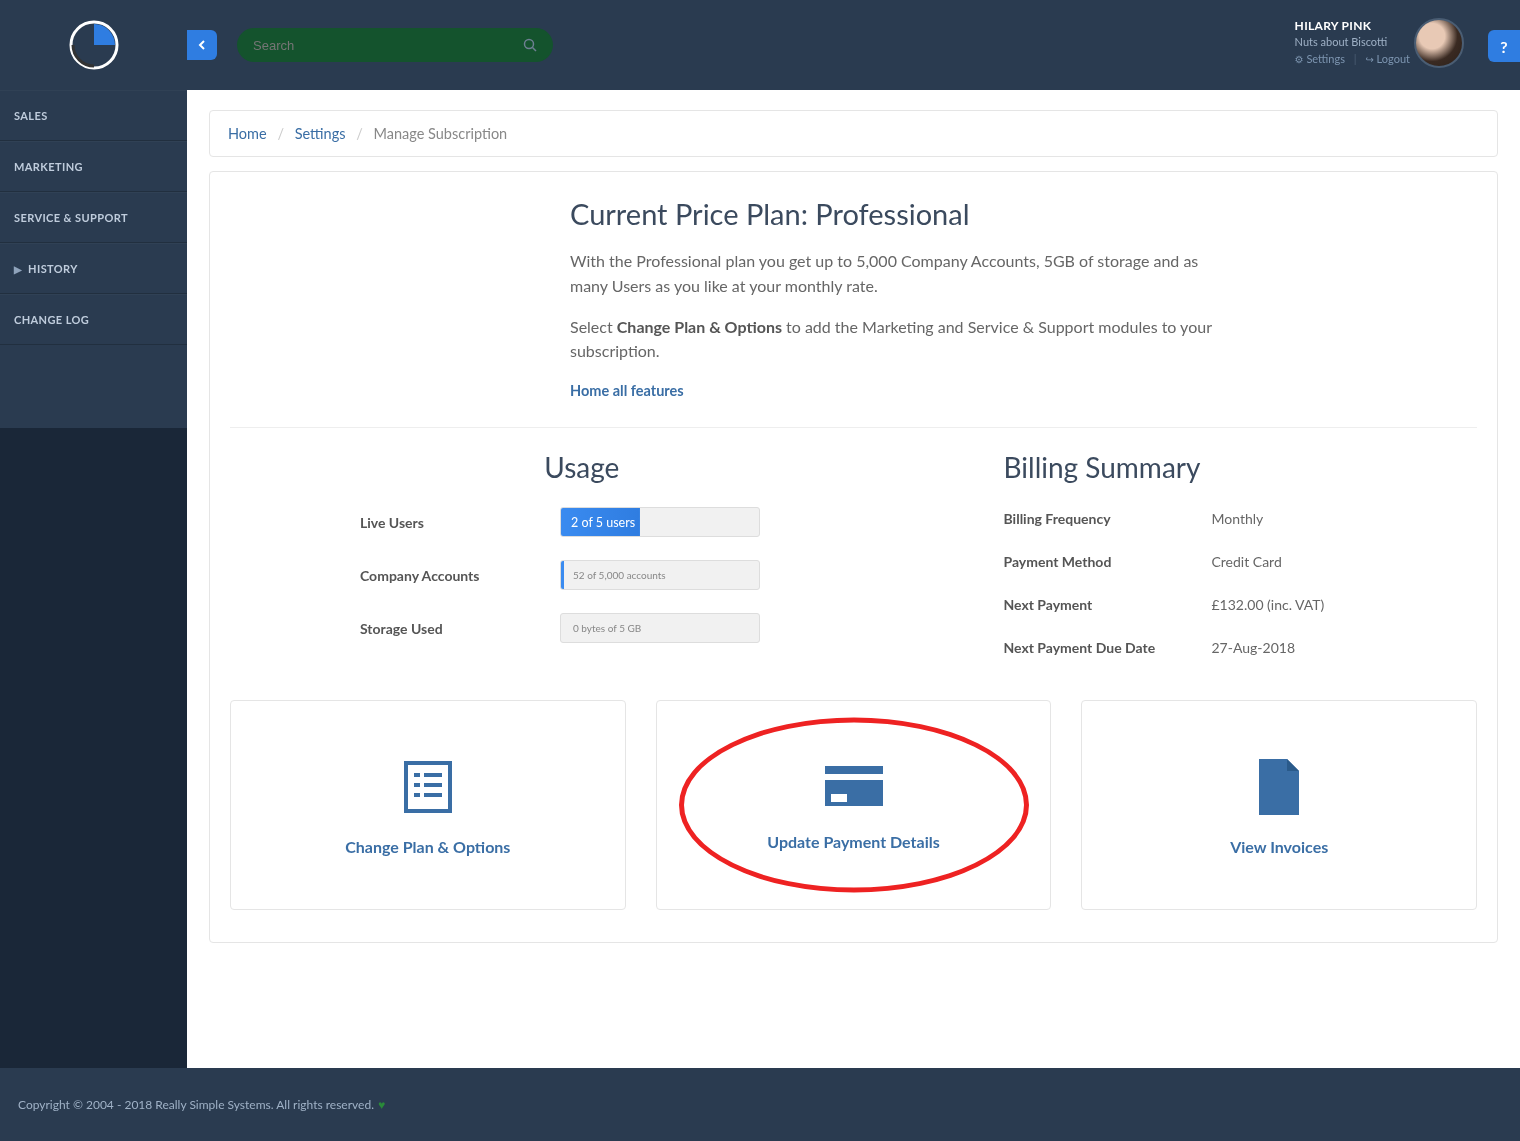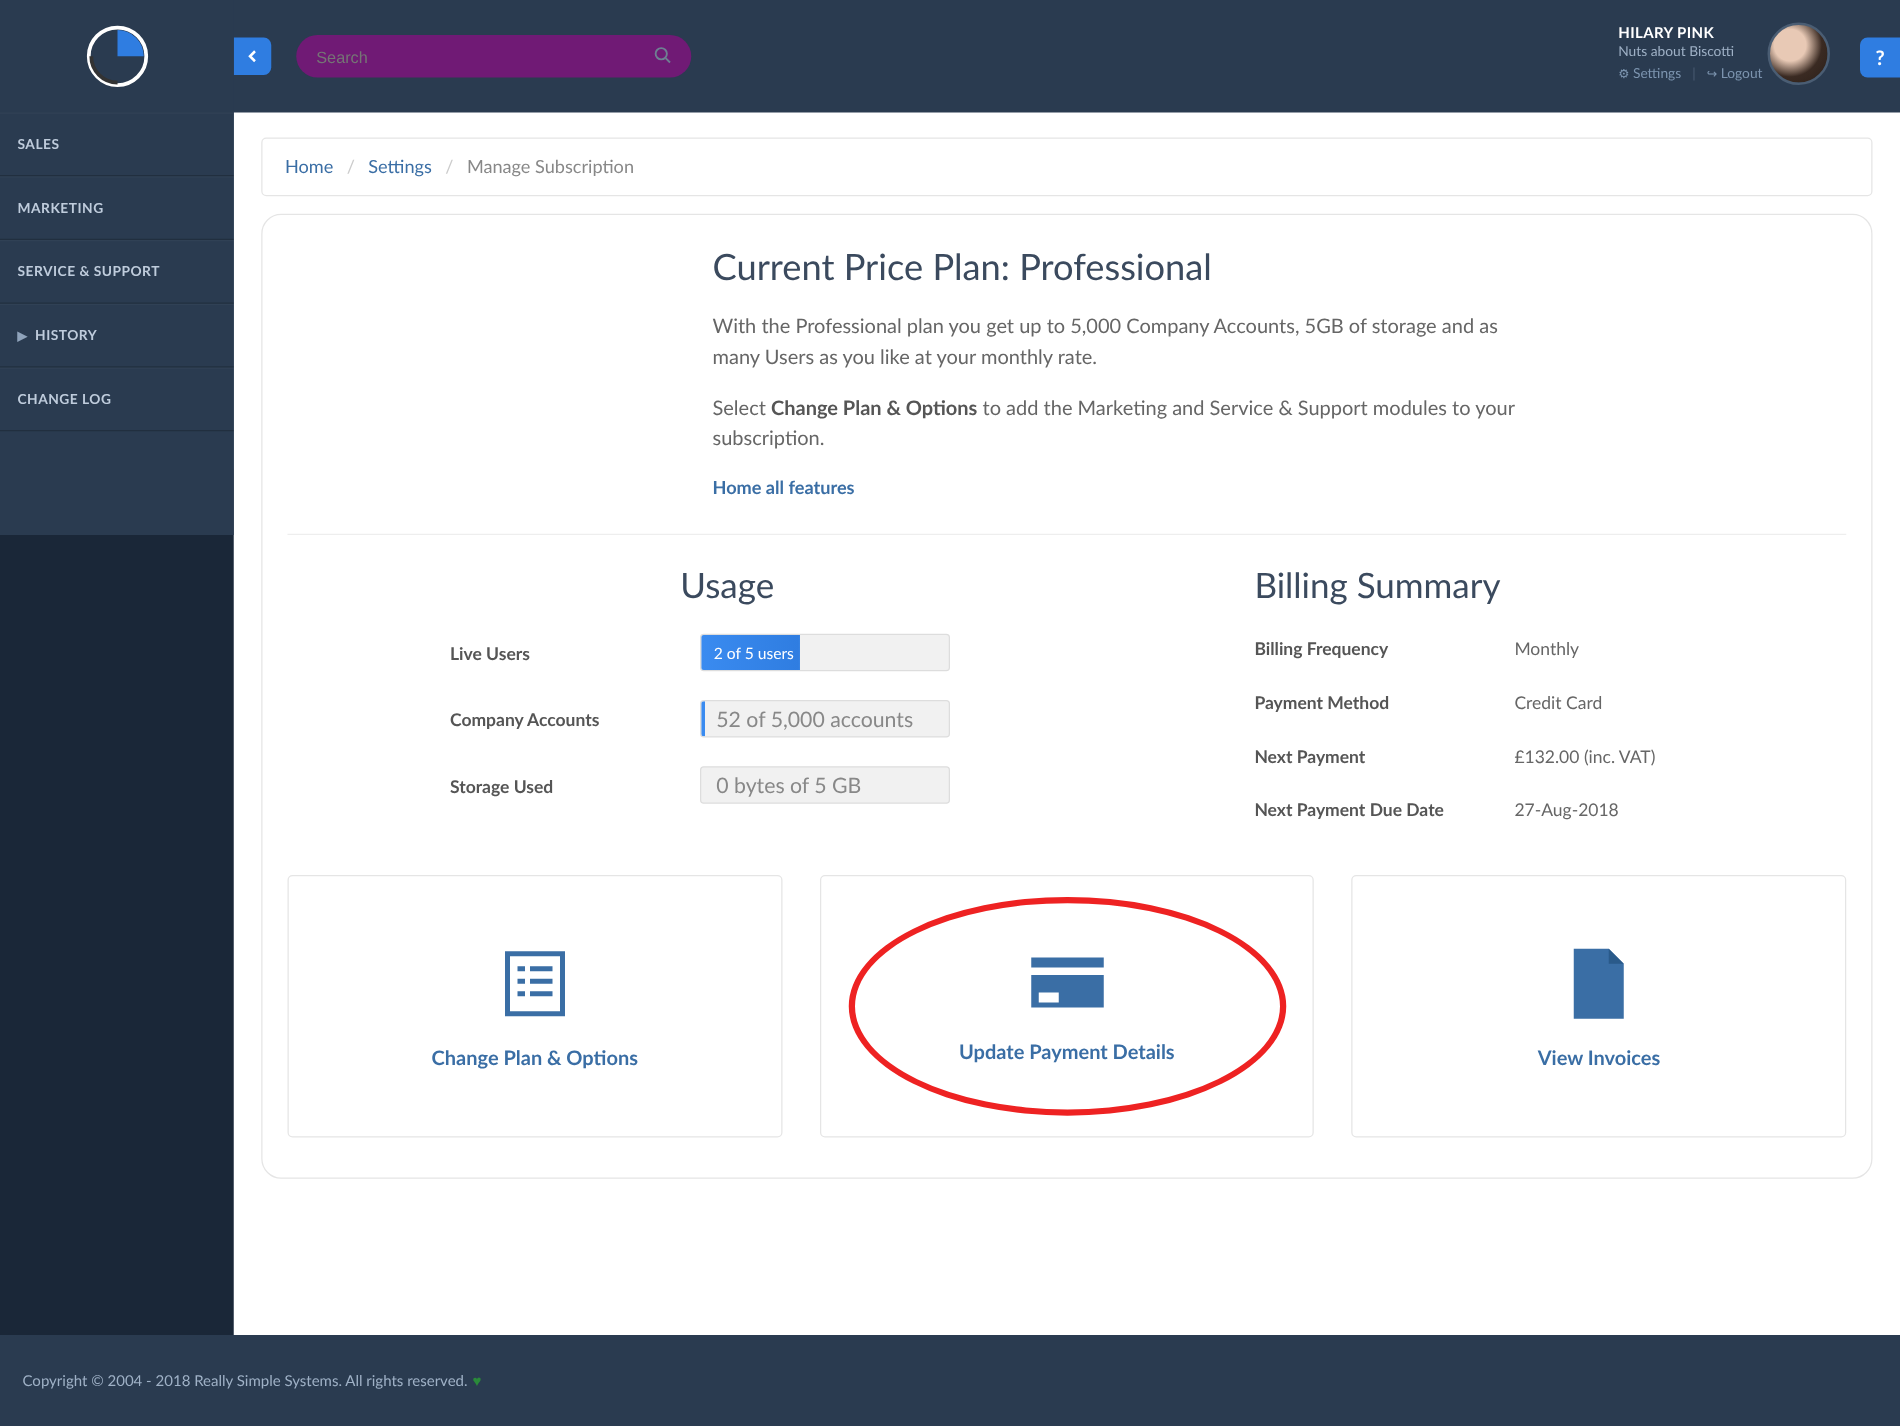--- a/index.html
+++ b/index.html
@@ -8,57 +8,57 @@
 
 .sidebar { position: absolute; left: 0; top: 0; width: 187px; height: 428px; background: #2a3b50; z-index: 10; }
 .sidebar-dark { position: absolute; left: 0; top: 375px; width: 187px; bottom: 0; background: #1a2738; }
 .logo-wrap { height: 90px; display: flex; align-items: center; justify-content: center; }
 .nav-item { display: block; padding: 18px 14px; color: #bfccdc; font-size: 11px; font-weight: 700; letter-spacing: 0.4px; border-bottom: 1px solid rgba(0,0,0,0.2); border-top: 1px solid rgba(255,255,255,0.03); cursor: pointer; }
 .nav-item .chev { display:inline-block; margin-right:6px; font-size:10px; color:#8fa3bb; }
 
 
 .topbar { position: absolute; left: 187px; right: 0; top: 0; height: 90px; background: #2a3b50; }
 .collapse-btn { position: absolute; left: 0; top: 30px; width: 30px; height: 30px; background: #2f7de1; border-radius: 0 6px 6px 0; display:flex; align-items:center; justify-content:center; color:#fff; cursor:pointer; }
-.search-box { position: absolute; left: 50px; top: 28px; width: 316px; height: 34px; background: #701a75; border-radius: 17px; display:flex; align-items:center; padding: 0 16px; }
+.search-box { position: absolute; left: 50px; top: 28px; width: 316px; height: 34px; background: #14532d; border-radius: 17px; display:flex; align-items:center; padding: 0 16px; }
 .search-box input { flex:1; background:transparent; border:none; outline:none; color:#aaa; font-size:13px; }
 .search-box .sicon { color:#6e7f92; }
 .user-block { position:absolute; right: 110px; top: 18px; text-align:left; color:#fff; font-size:12px; }
 .user-block .uname { font-weight:700; font-size:12px; letter-spacing:0.3px; }
 .user-block .ucomp { color:#9fb1c6; font-size:11px; margin-top:2px; }
 .user-block .ulinks { margin-top:4px; font-size:11px; color:#7d95b0; }
 .user-block .ulinks span { cursor:pointer; }
 .user-block .ulinks .sep { margin: 0 6px; color:#4a5d73; }
 .avatar { position:absolute; right: 56px; top: 18px; width: 50px; height:50px; border-radius:50%; border:2px solid #4a5d73; background: radial-gradient(circle at 35% 35%, #e8c9b5 0 30%, #3a2a22 60%, #2a1f18 100%); }
 .help-btn { position:absolute; right:0; top:30px; width:32px; height:32px; background:#2f7de1; color:#fff; border-radius:6px 0 0 6px; display:flex; align-items:center; justify-content:center; font-weight:700; cursor:pointer; }
 
 
 .main { position:absolute; left:187px; top:90px; right:0; bottom:73px; background:#fff; padding: 20px 22px; overflow:auto; }
 .breadcrumb-box { border:1px solid #e5e5e5; border-radius:4px; padding: 14px 18px; font-size: 14.5px; color: #888; }
 .breadcrumb-box a { color:#3a6ea5; text-decoration:none; cursor:pointer; }
 .breadcrumb-box .bsep { color:#ccc; margin:0 7px; }
 
-.panel { border:1px solid #e5e5e5; border-radius:16px; margin-top:14px; padding: 24px 20px 32px; }
+.panel { border:1px solid #e5e5e5; border-radius:4px; margin-top:14px; padding: 24px 20px 32px; }
 .centered { max-width: 660px; margin: 0 auto 0 340px; }
 .h1 { font-size: 29px; color:#3b4a5e; font-weight:400; margin-bottom: 18px; }
 .h2 { font-size: 28px; color:#3b4a5e; font-weight:400; }
 .desc { font-size: 16px; color:#666; line-height: 1.55; }
 .desc b { font-weight:700; color:#555; }
 .link { color:#3a6ea5; font-weight:700; font-size:14.5px; cursor:pointer; }
 hr.divider { border:none; border-top:1px solid #eee; margin: 28px 0 22px; }
 
 .two-col { display:flex; }
 .col { flex:1; }
 .col.left { padding: 0 130px 0 130px; }
 .col.right { padding: 0 30px 0 70px; }
 .usage-row { display:flex; align-items:center; margin-top: 23px; }
 .usage-row:first-of-type { margin-top: 36px; }
 .usage-label { width: 200px; font-size:14px; font-weight:700; color:#555; }
 .progress { width: 200px; height: 30px; background:#f1f1f1; border:1px solid #ddd; border-radius:3px; position:relative; overflow:hidden; }
 .progress .bar { position:absolute; left:0; top:0; bottom:0; background: linear-gradient(90deg,#3a8bf0,#2f7de1); border-right:1px solid rgba(0,0,0,0.05); display:flex; align-items:center; padding-left:10px; color:#fff; font-size:12.5px; white-space:nowrap; }
-.progress .text-only { position:absolute; left:12px; top:50%; transform:translateY(-50%); color:#888; font-size:17px; }
+.progress .text-only { position:absolute; left:12px; top:50%; transform:translateY(-50%); color:#888; font-size:10px; }
 .progress .tiny-edge { position:absolute; left:0; top:0; bottom:0; width:3px; background:#3a8bf0; }
 
 .billing-row { display:flex; margin-top: 26px; font-size:14px; }
 .billing-row:first-of-type { margin-top:36px; }
 .billing-label { width:208px; font-weight:700; color:#555; }
 .billing-val { color:#666; }
 
 .cards { display:flex; gap: 30px; margin-top: 44px; }
 .card { flex:1; border:1px solid #e5e5e5; border-radius:4px; height: 210px; display:flex; flex-direction:column; align-items:center; justify-content:center; cursor:pointer; position:relative; }
 .card-label { color:#3a6ea5; font-weight:700; font-size:16px; margin-top:18px; }

